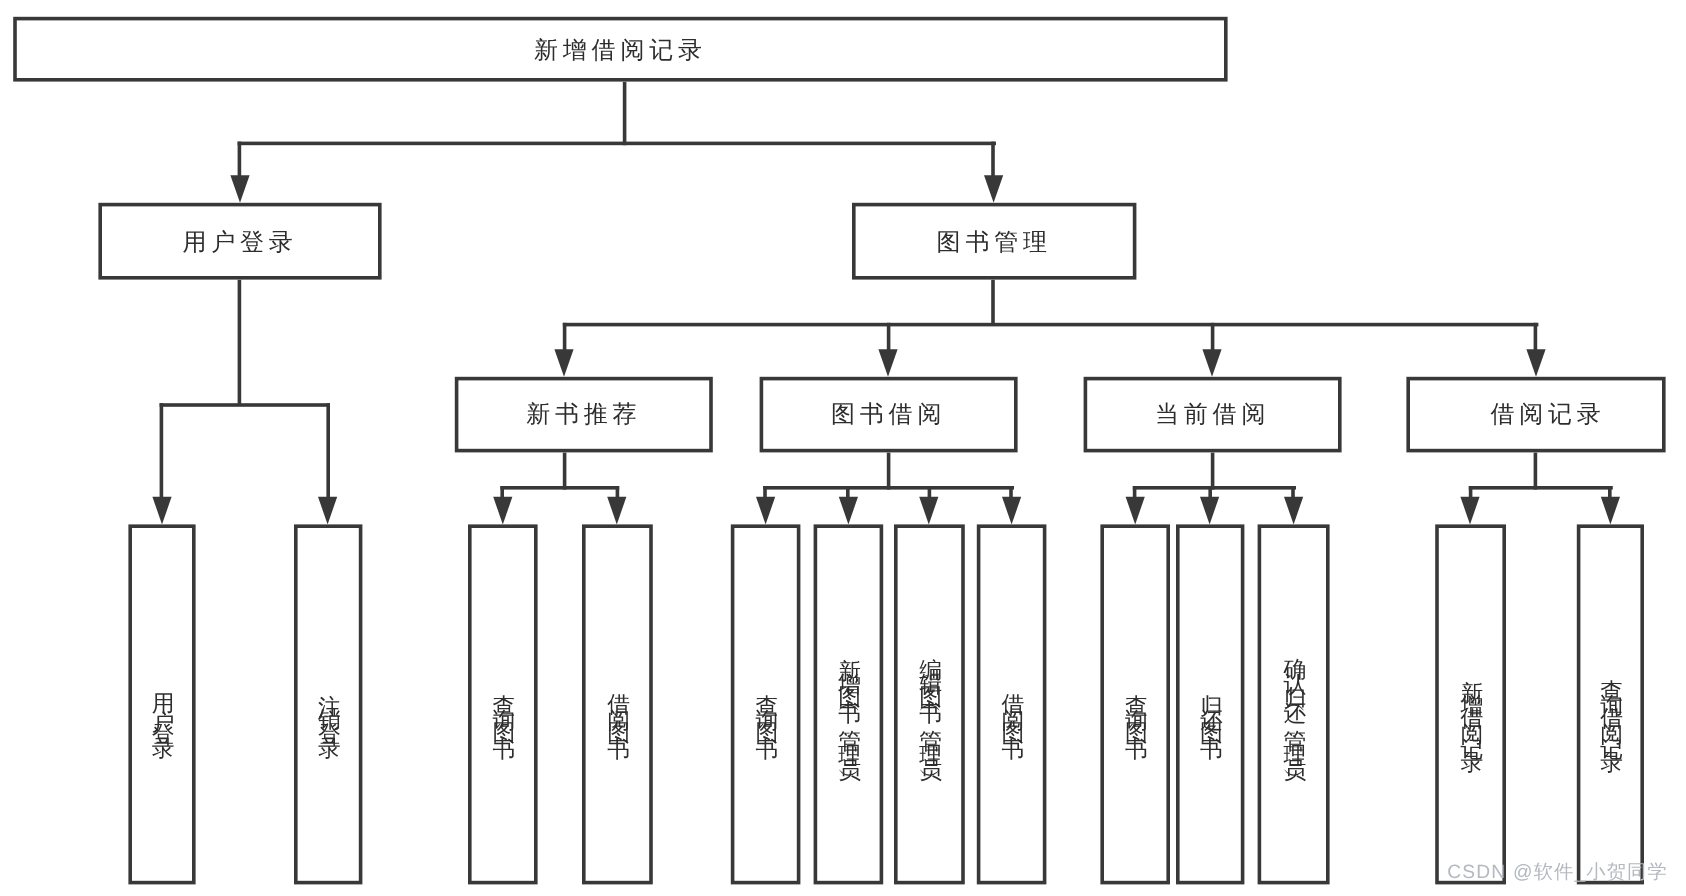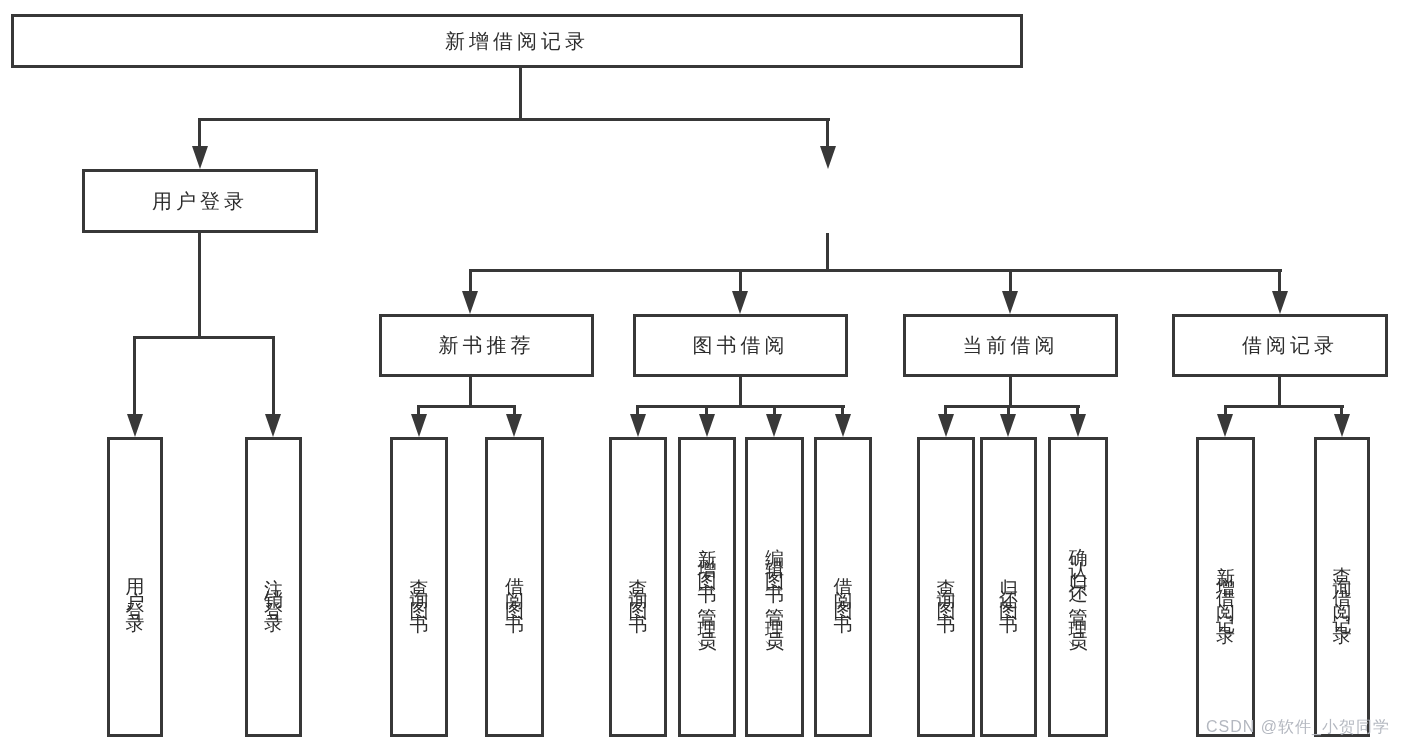--- a/index.html
+++ b/index.html
@@ -130,20 +130,23 @@
   <div class="ah" style="left:1217px;top:414px;"></div>
   <div class="ah" style="left:1334px;top:414px;"></div>
 
   <div class="node h" style="left:11px;top:14px;width:1012px;height:54px;">
     <span>新增借阅记录</span>
   </div>
 
   <div class="node h" style="left:82px;top:169px;width:236px;height:64px;">
     <span>用户登录</span>
   </div>
+  <div class="node h" style="left:710px;top:169px;width:237px;height:64px;">
+    <span>图书管理</span>
+  </div>
 
   <div class="node h" style="left:363px;top:314px;width:215px;height:63px;margin-left:16px;">
     <span>新书推荐</span>
   </div>
   <div class="node h" style="left:633px;top:314px;width:215px;height:63px;">
     <span>图书借阅</span>
   </div>
   <div class="node h" style="left:903px;top:314px;width:215px;height:63px;">
     <span>当前借阅</span>
   </div>

